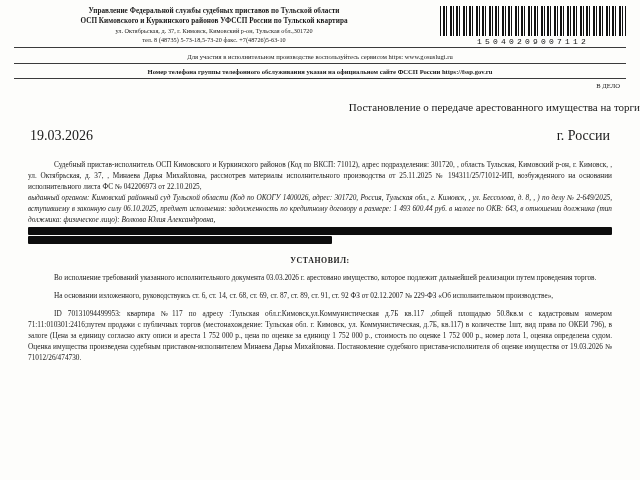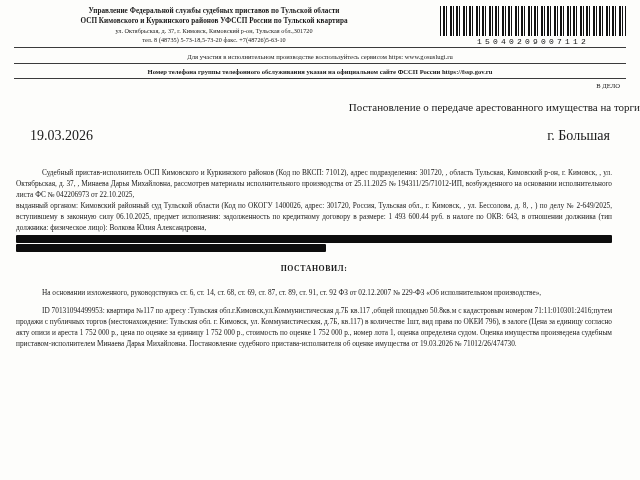--- a/index.html
+++ b/index.html
@@ -110,32 +110,33 @@
   .meta-row {
     display: flex;
     justify-content: space-between;
     font-size: 14px;
     margin-top: 15px;
     padding: 0 30px 0 30px;
   }
 
   
   .body-text {
-    padding: 0 28px 0 16px;
-    margin-top: 24px;
+    padding: 0 28px 0 28px;
+    margin-top: 16px;
     font-size: 7.3px;
     line-height: 1.5;
     text-align: justify;
   }
   .body-text p {
     margin: 0 0 0 0;
     text-indent: 26px;
   }
   .body-text p.noindent {
     text-indent: 0;
+    font-style: italic;
   }
   .section-head {
     text-align: center;
     font-size: 7.8px;
     font-weight: bold;
     letter-spacing: 0.6px;
     margin: 11px 0 7px 0;
   }
   .spacer-s { height: 7px; }
   .redact-line {
@@ -174,37 +175,38 @@
   <hr class="hr-thin2" style="margin-top:3px;">
   <div class="notice2">Номер телефона группы телефонного обслуживания указан на официальном сайте ФССП России https://fssp.gov.ru</div>
   <hr class="hr-thin2" style="margin-top:3px;">
 
   <div class="v-delo">В ДЕЛО</div>
 
   <div class="doc-title">Постановление о передаче арестованного имущества на торги</div>
 
   <div class="meta-row">
     <span>19.03.2026</span>
-    <span>г. Большая</span>
+    <span>г. России</span>
   </div>
 
   <div class="body-text">
 
     <p>Судебный пристав-исполнитель ОСП Кимовского и Куркинского районов (Код по ВКСП: 71012), адрес подразделения: 301720, , область Тульская, Кимовский р-он, г. Кимовск, , ул. Октябрьская, д. 37, , Минаева Дарья Михайловна, рассмотрев материалы исполнительного производства от 25.11.2025 № 194311/25/71012-ИП, возбужденного на основании исполнительного листа ФС № 042206973 от 22.10.2025,</p>
 
     <p class="noindent">выданный органом: Кимовский районный суд Тульской области (Код по ОКОГУ 1400026, адрес: 301720, Россия, Тульская обл., г. Кимовск, , ул. Бессолова, д. 8, , ) по делу № 2-649/2025, вступившему в законную силу 06.10.2025, предмет исполнения: задолженность по кредитному договору в размере: 1 493 600.44 руб. в налоге по ОКВ: 643, в отношении должника (тип должника: физическое лицо): Волкова Юлия Александровна,</p>
 
     <div class="redact-strip">
       <span class="redact-line" style="width:100%;"></span>
       <span class="redact-line" style="width:52%;"></span>
     </div>
 
 
-    <div class="section-head">ПОСТАНОВИЛ:</div>
-
+    <div class="section-head">УСТАНОВИЛ:</div>
+
+    <p>Во исполнение требований указанного исполнительного документа 03.03.2026 г. арестовано имущество, которое подлежит дальнейшей реализации путем проведения торгов.</p>
 
     <div class="spacer-s"></div>
 
     <p>На основании изложенного, руководствуясь ст. 6, ст. 14, ст. 68, ст. 69, ст. 87, ст. 89, ст. 91, ст. 92 ФЗ от 02.12.2007 № 229-ФЗ «Об исполнительном производстве»,</p>
 
 
 
     <div class="spacer-s"></div>
 
     <p>ID 70131094499953: квартира №117 по адресу :Тульская обл.г.Кимовск,ул.Коммунистическая д.7Б кв.117 ,общей площадью 50.8кв.м с кадастровым номером 71:11:010301:2416;путем продажи с публичных торгов (местонахождение: Тульская обл. г. Кимовск, ул. Коммунистическая, д.7Б, кв.117) в количестве 1шт, вид права по ОКЕИ 796), в залоге (Цена за единицу согласно акту описи и ареста 1 752 000 р., цена по оценке за единицу 1 752 000 р., стоимость по оценке 1 752 000 р., номер лота 1, оценка определена судом. Оценка имущества произведена судебным приставом-исполнителем Минаева Дарья Михайловна. Постановление судебного пристава-исполнителя об оценке имущества от 19.03.2026 № 71012/26/474730.</p>

